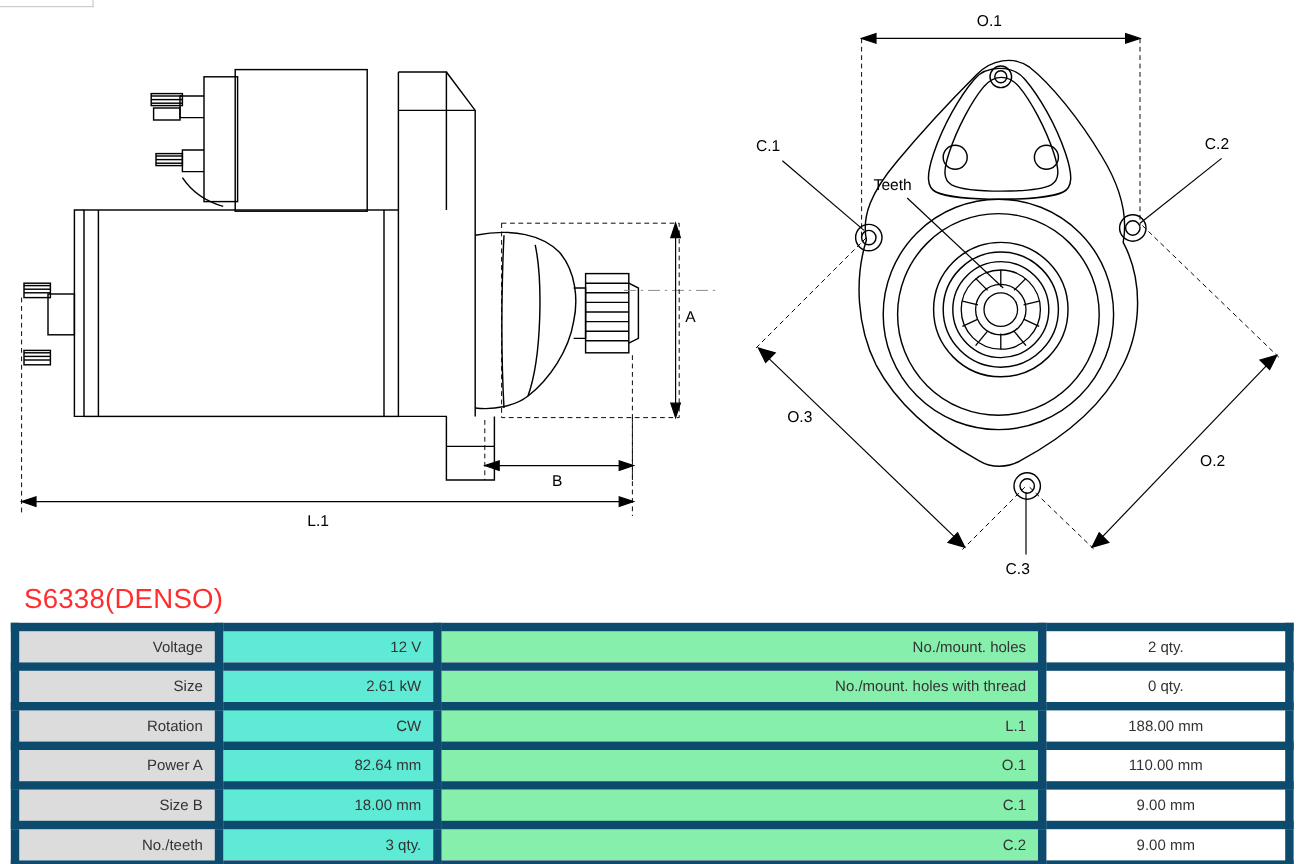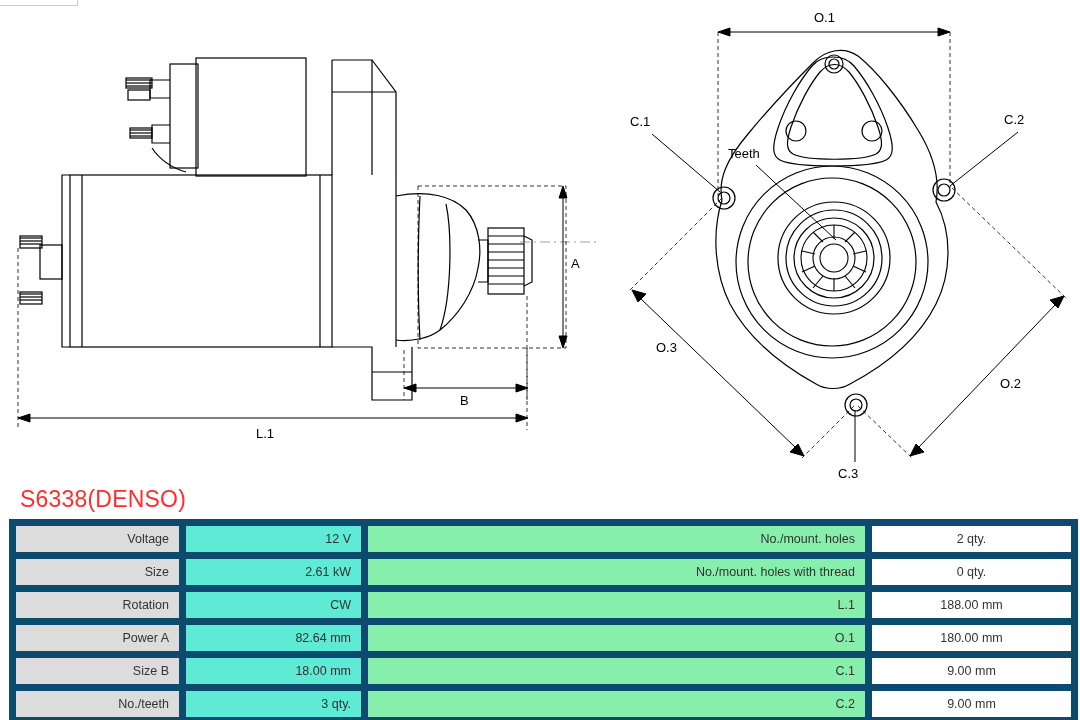--- a/index.html
+++ b/index.html
@@ -310,21 +310,21 @@
         <tr>
           <td class="lbl">Rotation</td>
           <td class="val">CW</td>
           <td class="lbl2">L.1</td>
           <td class="val2">188.00 mm</td>
         </tr>
         <tr>
           <td class="lbl">Power A</td>
           <td class="val">82.64 mm</td>
           <td class="lbl2">O.1</td>
-          <td class="val2">180.00 mm</td>
+          <td class="val2">110.00 mm</td>
         </tr>
         <tr>
           <td class="lbl">Size B</td>
           <td class="val">18.00 mm</td>
           <td class="lbl2">C.1</td>
           <td class="val2">9.00 mm</td>
         </tr>
         <tr>
           <td class="lbl">No./teeth</td>
           <td class="val">3 qty.</td>

